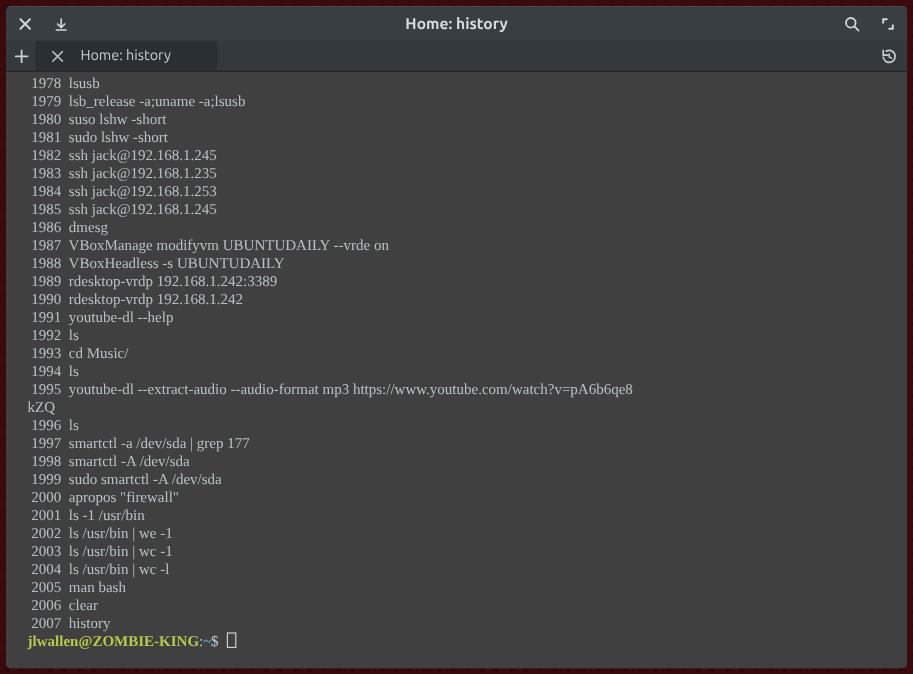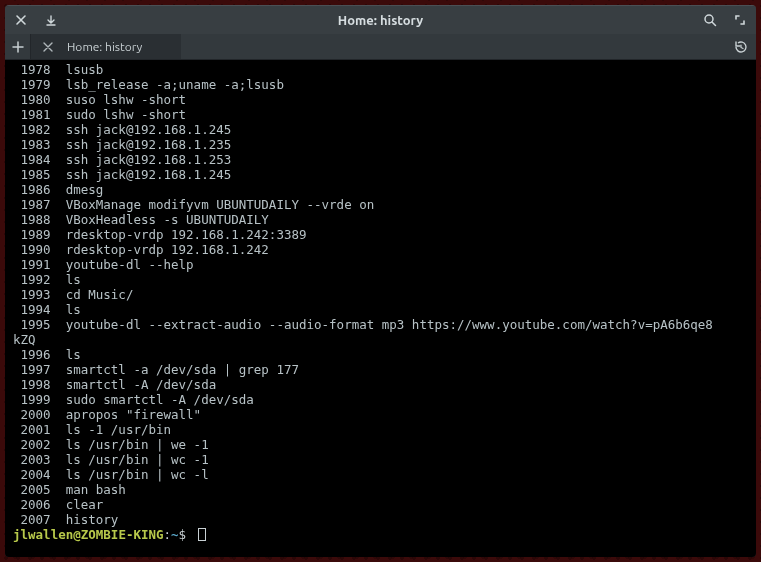--- a/index.html
+++ b/index.html
@@ -93,27 +93,28 @@
   .tab .label { flex: 1; text-align: left; padding-left: 4px; }
   .tabbar .spacer { flex: 1; }
   .tab-history {
     width: 30px;
     display: flex; align-items: center; justify-content: center;
     color: #c8d0d3;
     cursor: pointer;
   }
   .terminal {
     flex: 1;
-    background: #000000;
-    padding: 2px 4px 4px 8px;
+    background: #404040;
+    padding: 2px 4px 4px 18px;
     color: #b7c2c6;
     line-height: 15px;
     font-size: 12.5px;
     white-space: pre;
     overflow: hidden;
+    font-family: Liberation Serif, serif;
   }
   .hist-line { display: block; }
   .prompt-line { }
   .pr-user { color: #b8c94b; font-weight: bold; }
   .pr-sep  { color: #b8c94b; font-weight: bold; }
   .pr-host { color: #b8c94b; font-weight: bold; }
   .pr-colon{ color: #c8d0d3; }
   .pr-path { color: #5aa7c9; font-weight: bold; }
   .pr-dollar{ color: #c8d0d3; }
   .cursor {

